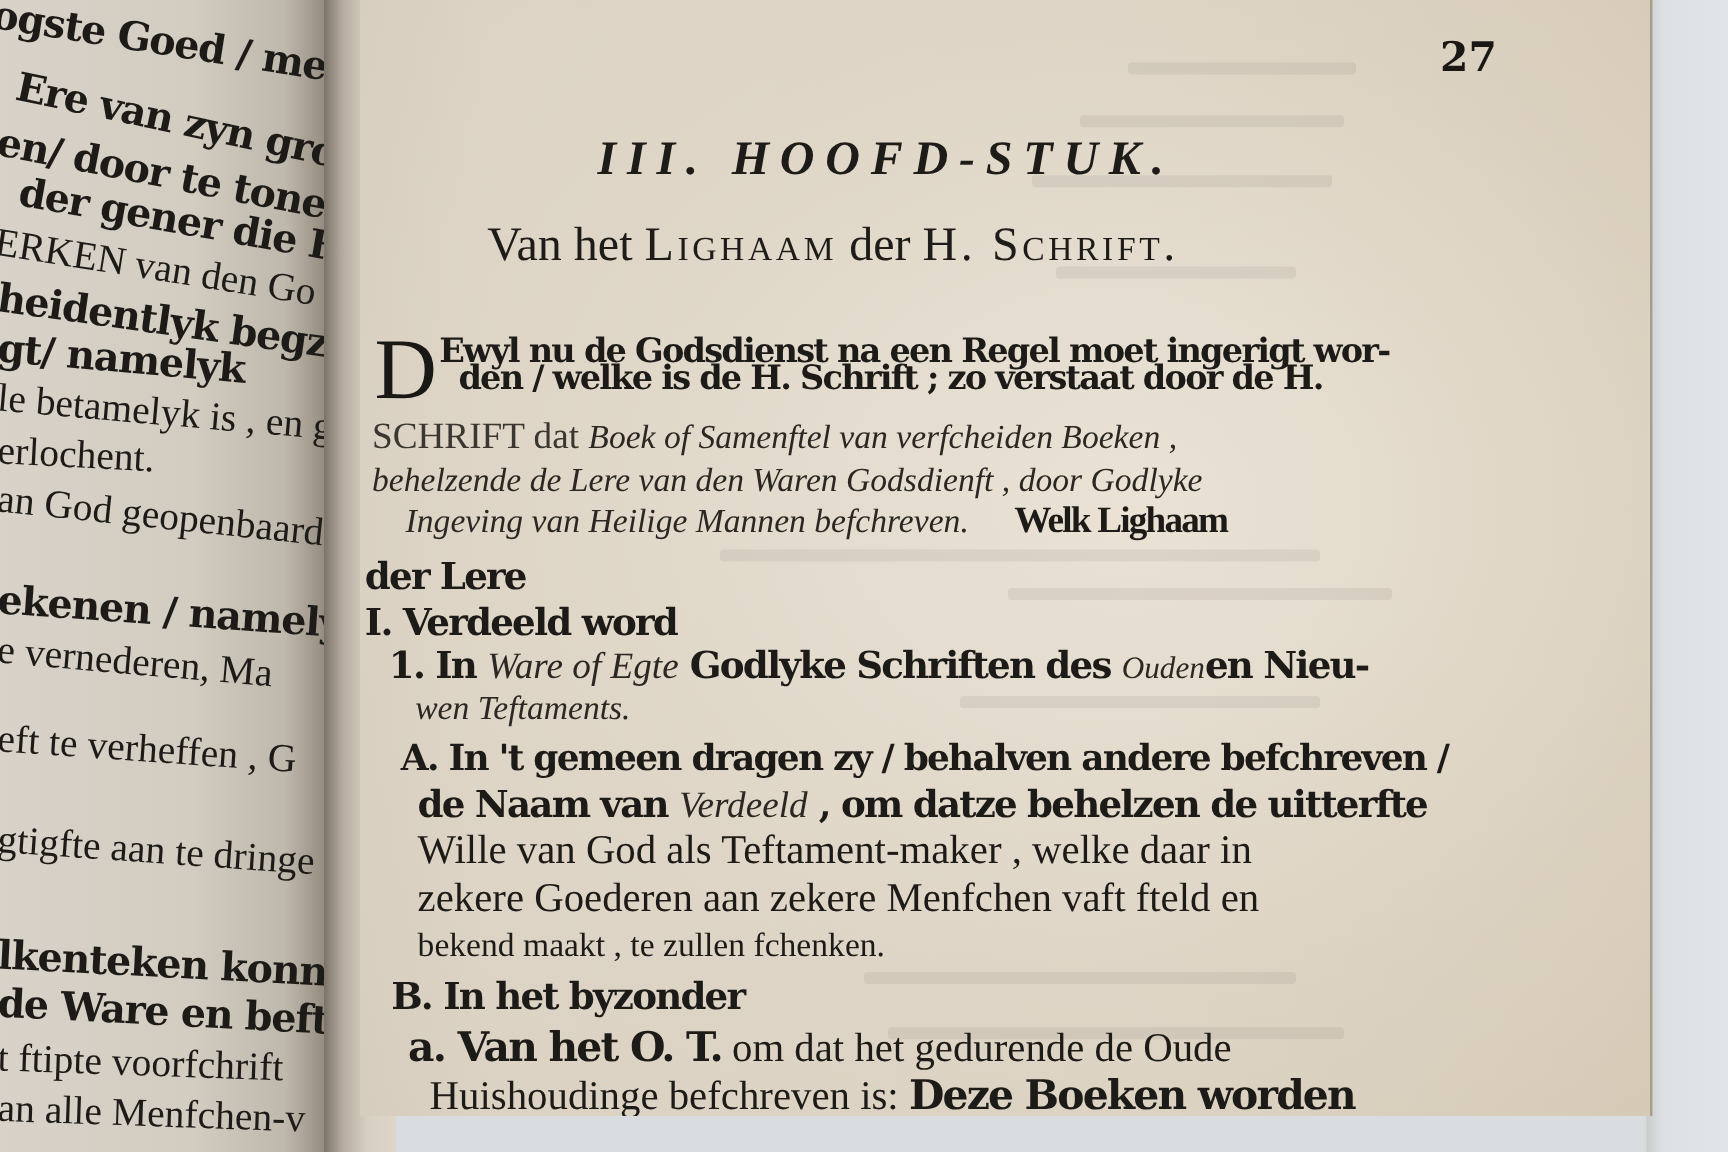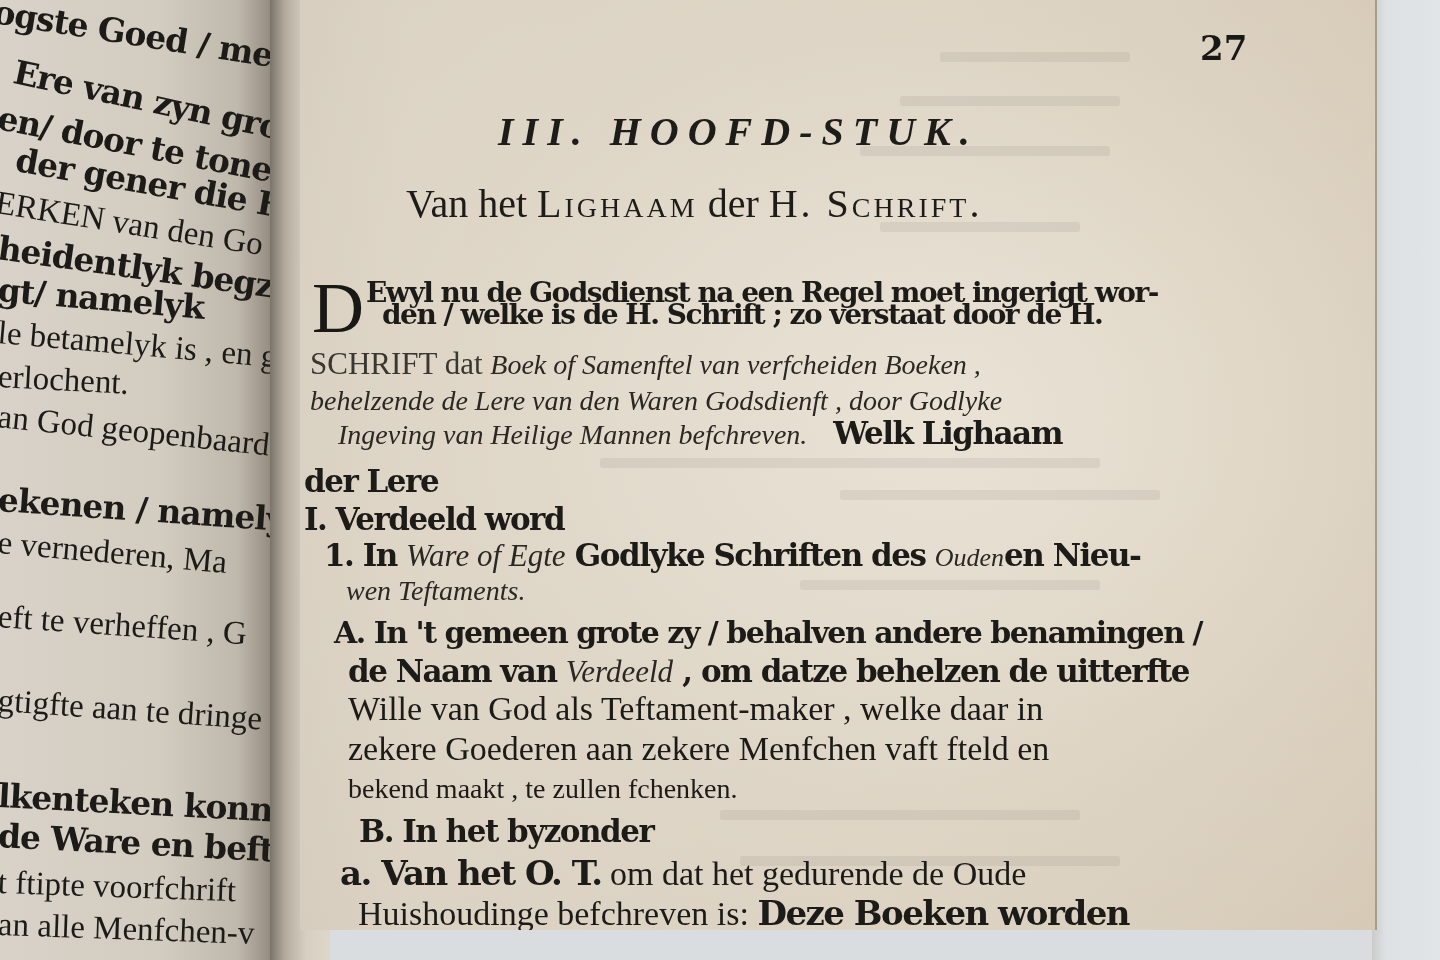--- a/index.html
+++ b/index.html
@@ -118,39 +118,39 @@
   <div class="drop-cap">D</div>
 
   <div class="text-line bk" style="left:66px;top:274px;font-size:28px;">Ewyl nu de Godsdienst na een Regel moet ingerigt wor-</div>
   <div class="text-line bk" style="left:82px;top:294px;font-size:28px;top:296px;">den / welke is de H. Schrift ; zo verstaat door de H.</div>
   <div class="text-line" style="left:10px;top:344px;">
     <span class="rm" style="color:#3a3731;">SCHRIFT dat </span><span class="it" style="font-size:28px;">Boek of Samenftel van verfcheiden Boeken ,</span>
   </div>
   <div class="text-line it" style="left:10px;top:382px;font-size:28px;">behelzende de Lere van den Waren Godsdienft , door Godlyke</div>
   <div class="text-line" style="left:10px;top:414px;">
     <span class="it" style="font-size:28px;margin-left:28px;">Ingeving van Heilige Mannen befchreven.</span>
-    <span class="bk" style="margin-left:16px;">Welk Lighaam</span>
+    <span class="bk" style="margin-left:28px;font-family:Liberation Serif, serif;">Welk Lighaam</span>
   </div>
   <div class="text-line bk" style="left:4px;top:462px;">der Lere</div>
 
   <div class="text-line bk" style="left:4px;top:500px;">I. Verdeeld word</div>
   <div class="text-line" style="left:24px;top:536px;">
     <span class="bk">1. In </span><span class="it">Ware of Egte</span><span class="bk"> Godlyke Schriften des </span><span class="it" style="font-size:26px;">Ouden</span><span class="bk">en Nieu-</span>
   </div>
   <div class="text-line it" style="left:46px;top:572px;font-size:28px;">wen Teftaments.</div>
 
-  <div class="text-line bk" style="left:34px;top:614px;font-size:30px;">A. In 't gemeen grote zy / behalven andere benamingen /</div>
+  <div class="text-line bk" style="left:34px;top:614px;font-size:30px;">A. In 't gemeen dragen zy / behalven andere befchreven /</div>
   <div class="text-line" style="left:48px;top:652px;">
     <span class="bk">de Naam van </span><span class="it">Verdeeld</span><span class="bk"> , om datze behelzen de uitterfte</span>
   </div>
   <div class="text-line rm" style="left:48px;top:690px;font-size:34px;">Wille van God als Teftament-maker , welke daar in</div>
   <div class="text-line rm" style="left:48px;top:730px;font-size:34px;text-align:right;">zekere Goederen aan zekere Menfchen vaft fteld en</div>
   <div class="text-line rm" style="left:48px;top:770px;font-size:28px;">bekend maakt , te zullen fchenken.</div>
 
-  <div class="text-line bk" style="left:26px;top:812px;margin-left:33px;">B. In het byzonder</div>
+  <div class="text-line bk" style="left:26px;top:812px;">B. In het byzonder</div>
   <div class="text-line" style="left:40px;top:854px;font-size:34px;">
     <span class="bk">a. Van het O. T.</span><span class="rm"> om dat het gedurende de Oude</span>
   </div>
   <div class="text-line" style="left:58px;top:894px;font-size:34px;">
     <span class="rm">Huishoudinge befchreven is: </span><span class="bk">Deze Boeken worden</span>
   </div>
   <div class="text-line bk" style="left:40px;top:934px;font-size:32px;">α. Van de Joden verdeeld in תורה Tora of de Wet , en</div>
 </div>
 
 </body></html>

